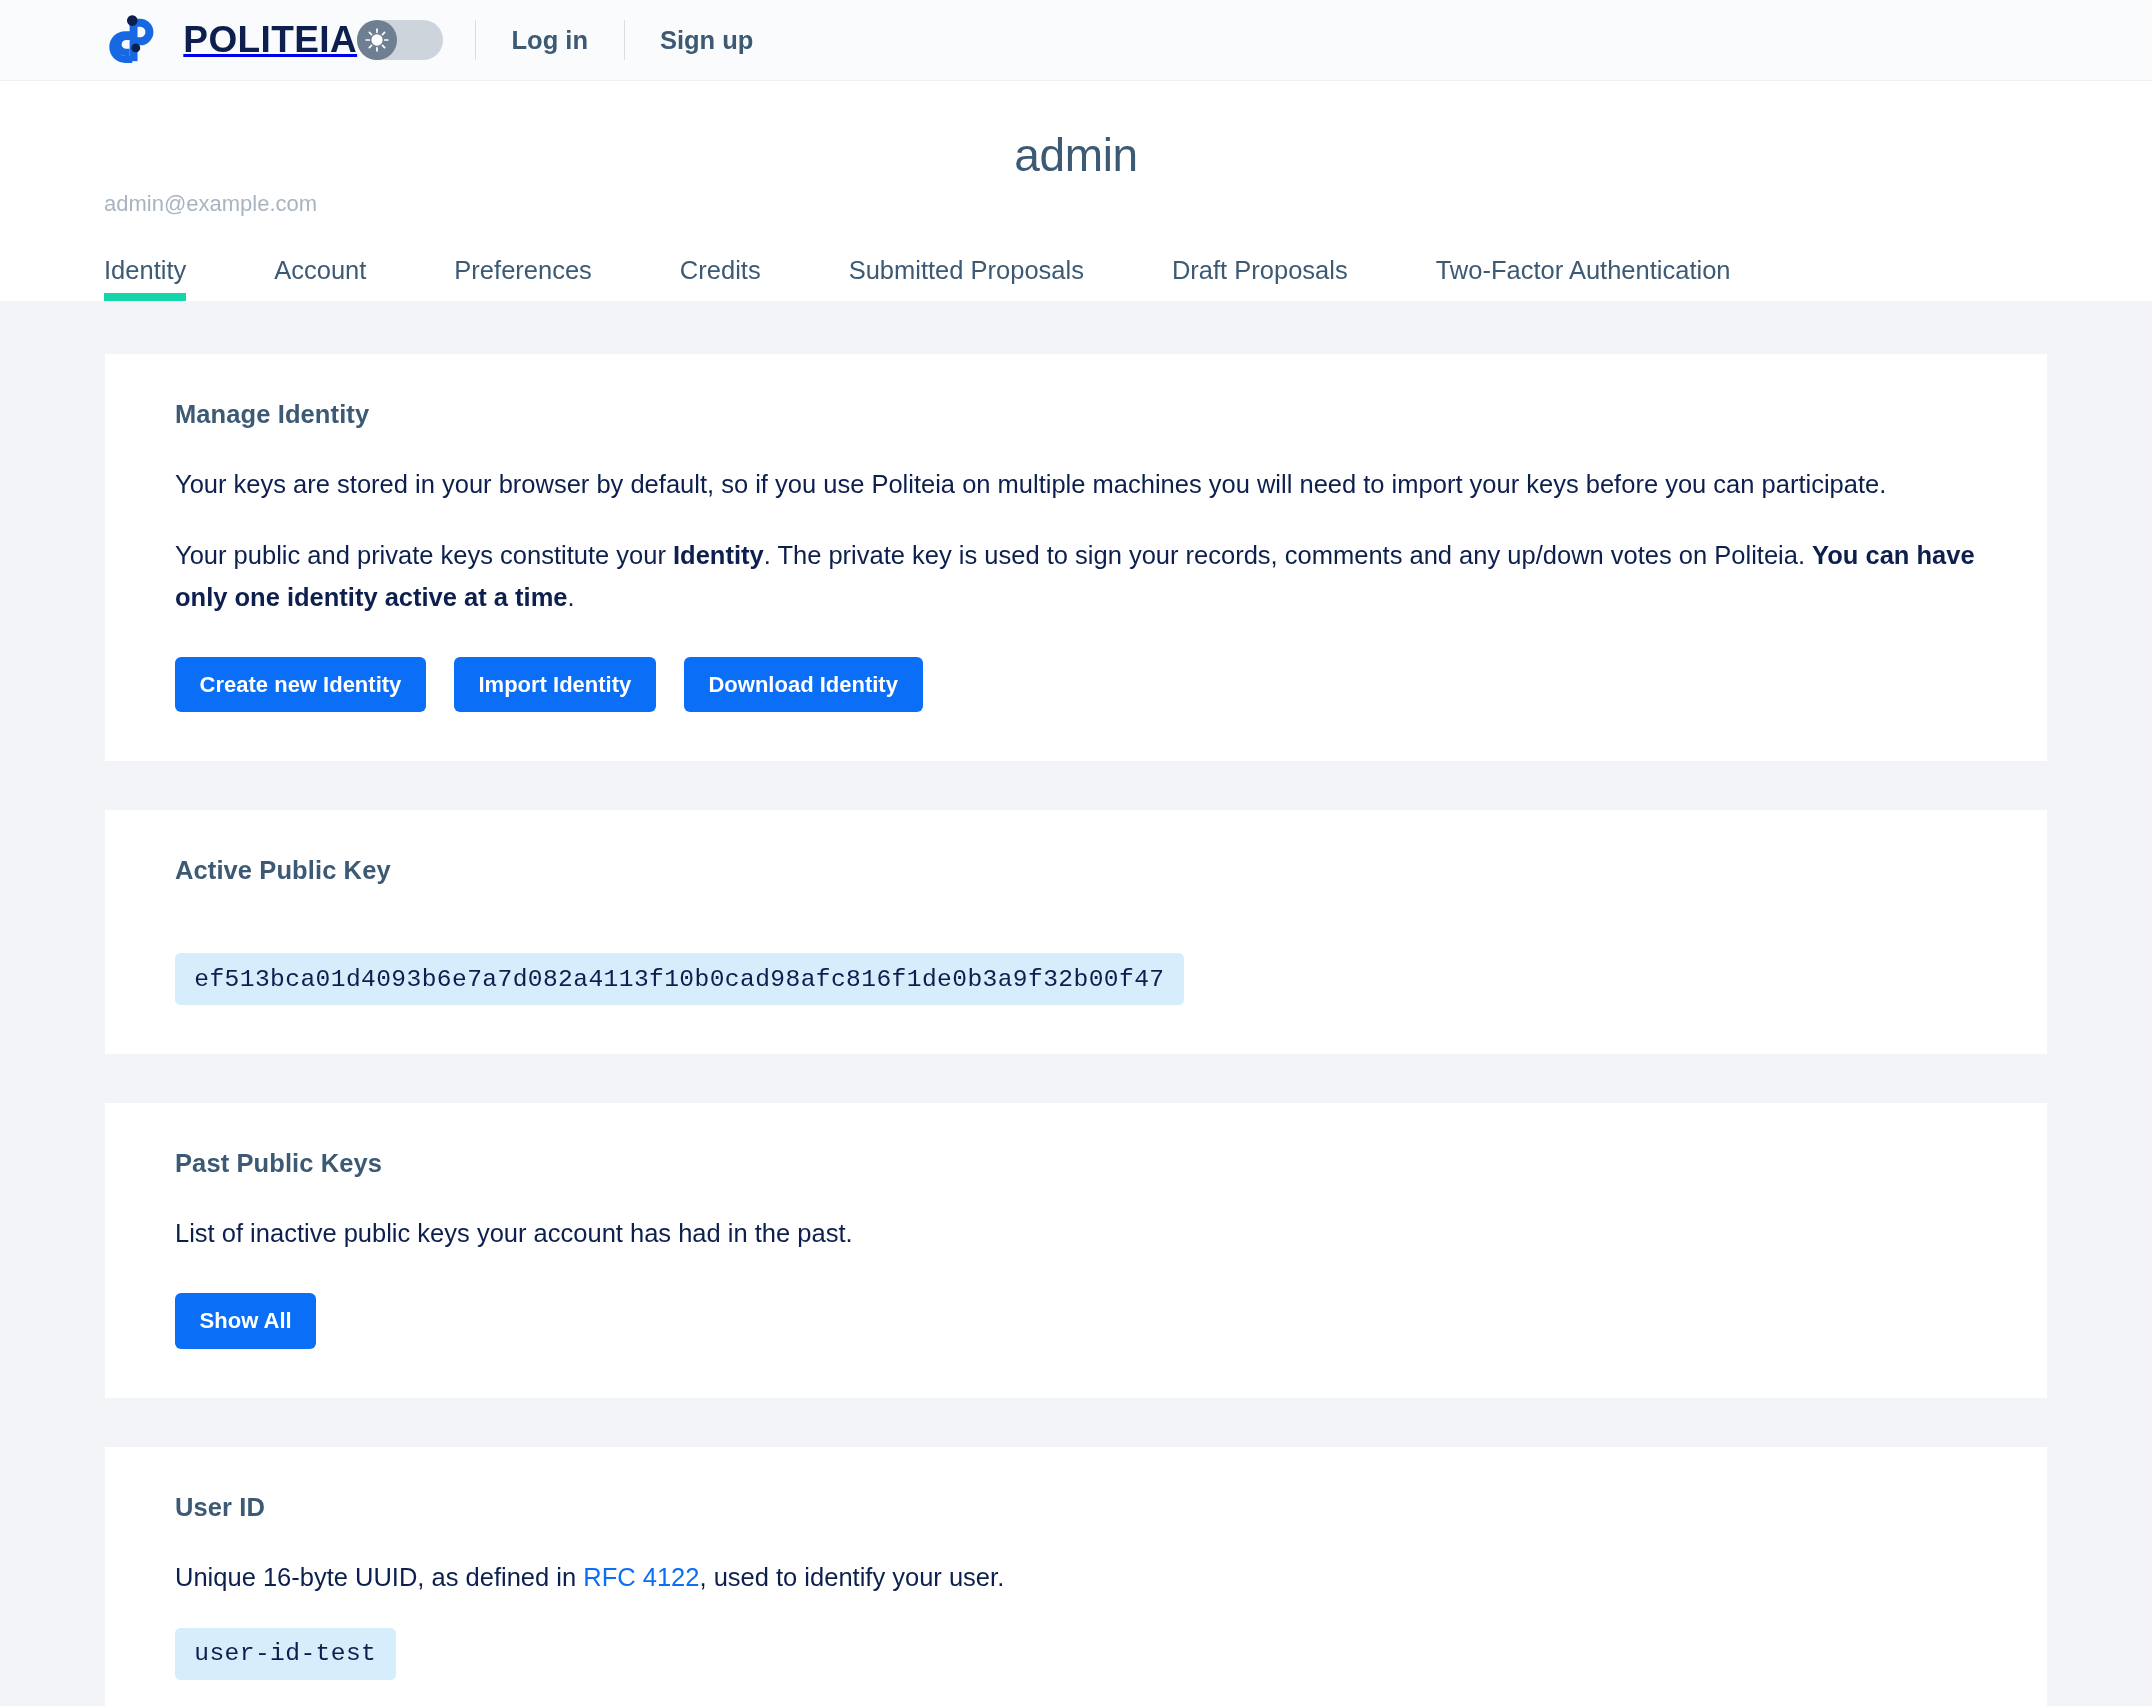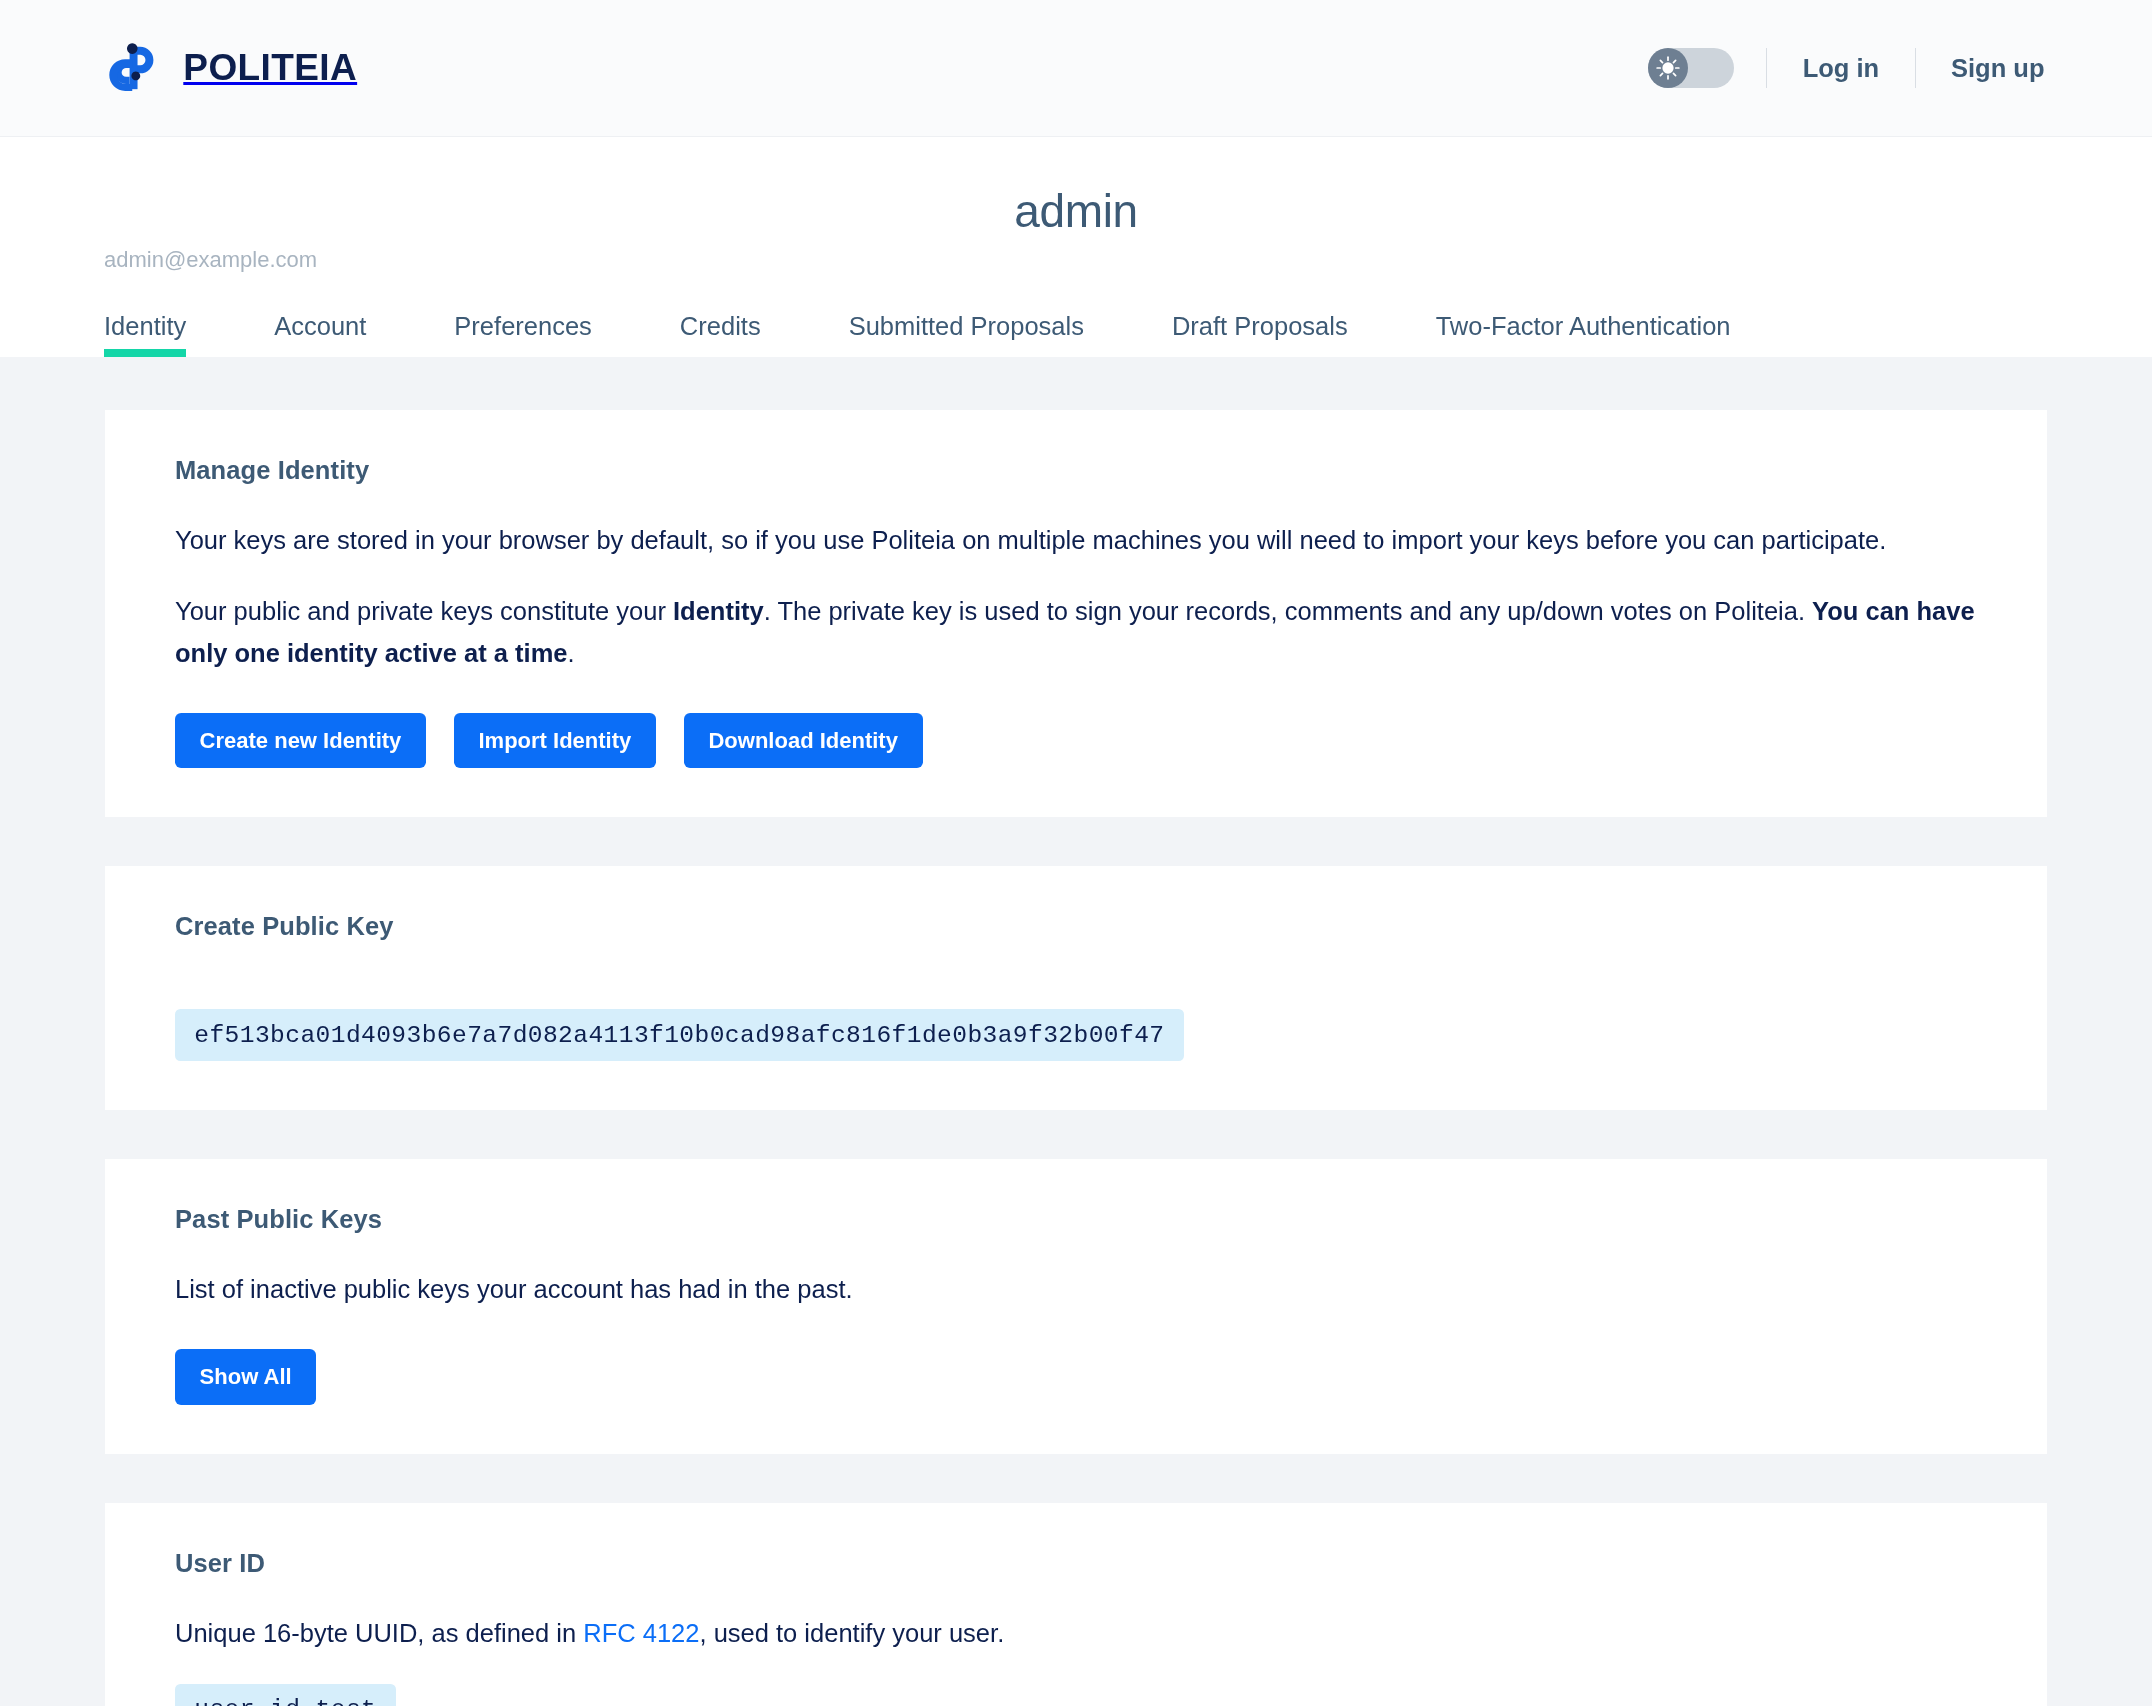--- a/index.html
+++ b/index.html
@@ -17,25 +17,24 @@
   *{box-sizing:border-box;margin:0;padding:0;}
   html,body{width:2152px;}
   body{
     background:var(--page-bg);
     font-family:"Liberation Sans", sans-serif;
     -webkit-font-smoothing:antialiased;
   }
 
   
   .topbar{
-    height:137px;
+    height:81px;
     background:var(--header-bg);
     display:flex;
     align-items:center;
-    justify-content:space-between;
     padding:0 104px 0 104px;
     border-bottom:0.9px solid #eef0f3;
   }
   .brand{display:flex;align-items:center;gap:19.3px;}
   .brand-mark{width:60px;height:60px;display:block;}
   .brand-word{
     font-size:37px;
     font-weight:bold;
     letter-spacing:0.4px;
     color:var(--navy);
@@ -243,21 +242,21 @@
     <p><span>Your public and private keys constitute your </span><strong>Identity</strong><span>. The private key is used to sign your records, comments and any up/down votes on Politeia. </span><strong>You can have only one identity active at a time</strong><span>.</span></p>
 
     <div class="btnrow">
       <button class="btn">Create new Identity</button>
       <button class="btn">Import Identity</button>
       <button class="btn">Download Identity</button>
     </div>
   </div>
 
   <div class="card">
-    <div class="card-title">Create Public Key</div>
+    <div class="card-title">Active Public Key</div>
     <div class="code-chip">ef513bca01d4093b6e7a7d082a4113f10b0cad98afc816f1de0b3a9f32b00f47</div>
   </div>
 
   <div class="card">
     <div class="card-title">Past Public Keys</div>
     <p>List of inactive public keys your account has had in the past.</p>
     <div class="btnrow">
       <button class="btn">Show All</button>
     </div>
   </div>

